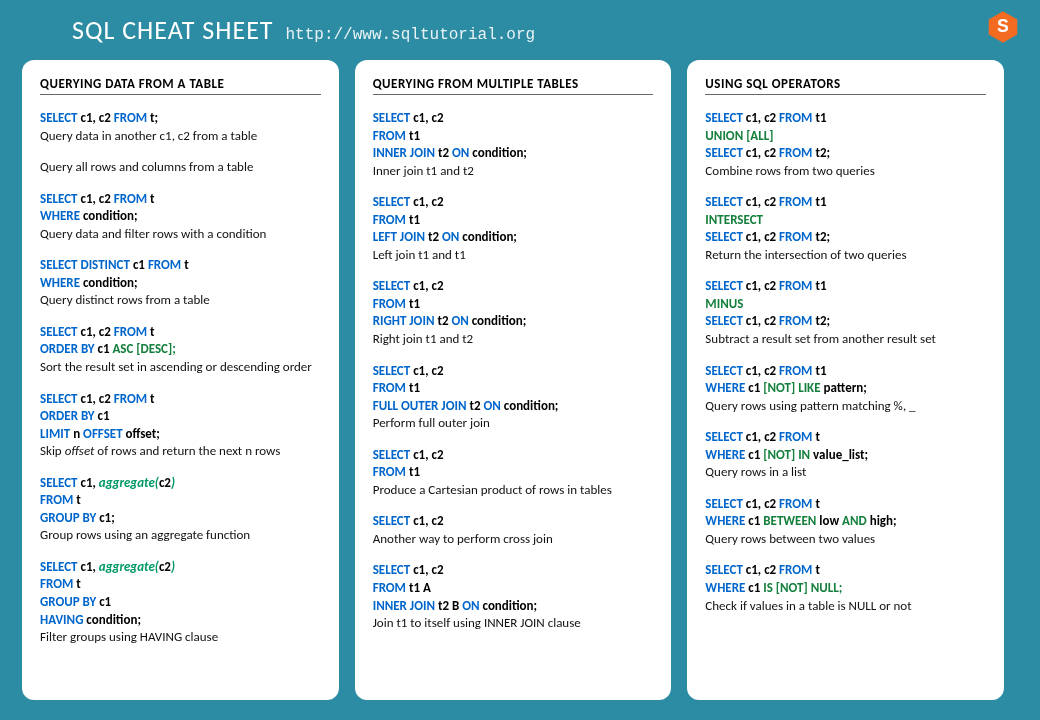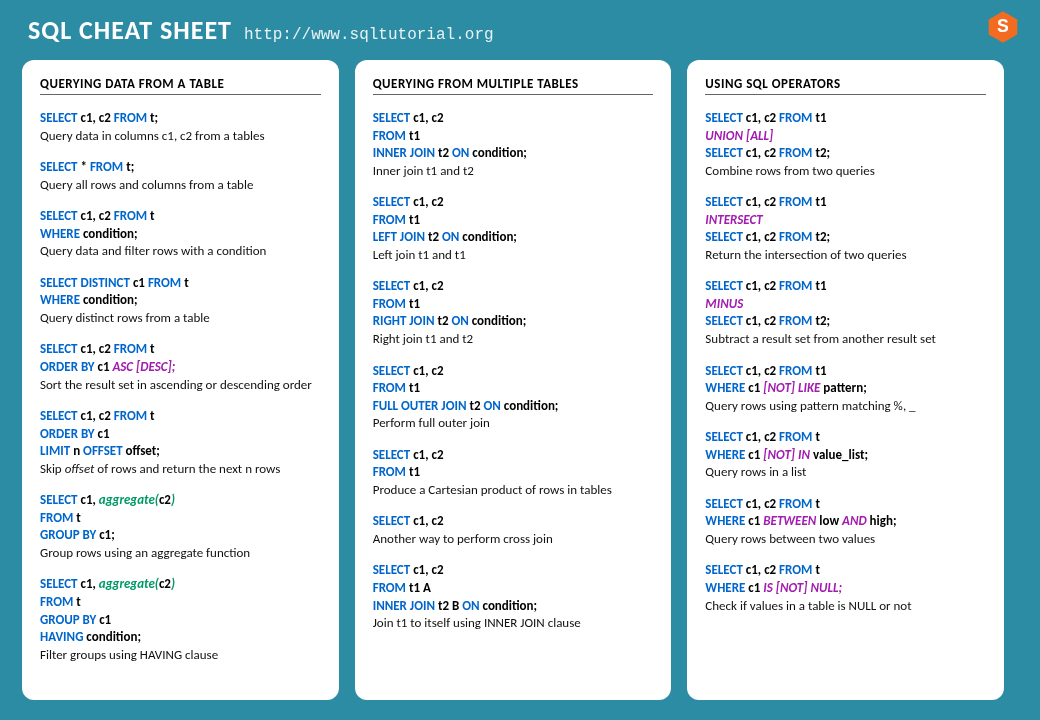--- a/index.html
+++ b/index.html
@@ -12,23 +12,24 @@
   }
   .header {
     display: flex;
     align-items: baseline;
     padding: 14px 28px 4px 28px;
     color: #fff;
     position: relative;
   }
   .header h1 {
     font-size: 26px;
-    font-weight: 700;
+    font-weight: 400;
     letter-spacing: 1px;
     margin-right: 12px;
+    margin-left: 44px;
   }
   .header .url {
     font-size: 16px;
     font-weight: 300;
     color: #e8f2f5;
     font-family: Liberation Mono, monospace;
   }
   .logo {
     position: absolute;
     right: 20px;
@@ -56,21 +57,21 @@
     margin-bottom: 14px;
     text-transform: uppercase;
   }
   .block {
     margin-bottom: 14px;
     font-size: 13px;
     line-height: 1.35;
   }
   .code { font-weight: 700; }
   .kw { color: #0066cc; }          
-  .op { color: #a21caf; font-style: italic; }          
+  .op { color: #15803d; }          
   .fn { color: #009966; font-style: italic; }          
   .blk { color: #000; }            
   .desc {
     font-weight: 400;
     color: #111;
     font-size: 13px;
   }
   .desc em { font-style: italic; }
 </style>
 </head>
@@ -86,24 +87,23 @@
     </svg>
   </span>
 </div>
 
 <div class="cols">
   <div class="card">
     <h2>QUERYING DATA FROM A TABLE</h2>
     <div>
         <div class="block">
           <div class="code"><span class="kw">SELECT </span><span class="blk">c1, c2 </span><span class="kw">FROM </span><span class="blk">t;</span></div>
-          <div class="desc">Query data in columns c1, c2 from a tables</div>
-        </div>
-        <div class="block">
-          <div class="code"><span class="kw">SELECT </span><span class="blk">* </span><span class="kw">FROM </span><span class="blk">t;</span></div>
+          <div class="desc">Query data in another c1, c2 from a table</div>
+        </div>
+        <div class="block">
           <div class="desc">Query all rows and columns from a table</div>
         </div>
         <div class="block">
           <div class="code"><span class="kw">SELECT </span><span class="blk">c1, c2 </span><span class="kw">FROM </span><span class="blk">t</span></div>
           <div class="code"><span class="kw">WHERE </span><span class="blk">condition;</span></div>
           <div class="desc">Query data and filter rows with a condition</div>
         </div>
         <div class="block">
           <div class="code"><span class="kw">SELECT DISTINCT </span><span class="blk">c1 </span><span class="kw">FROM </span><span class="blk">t</span></div>
           <div class="code"><span class="kw">WHERE </span><span class="blk">condition;</span></div>

